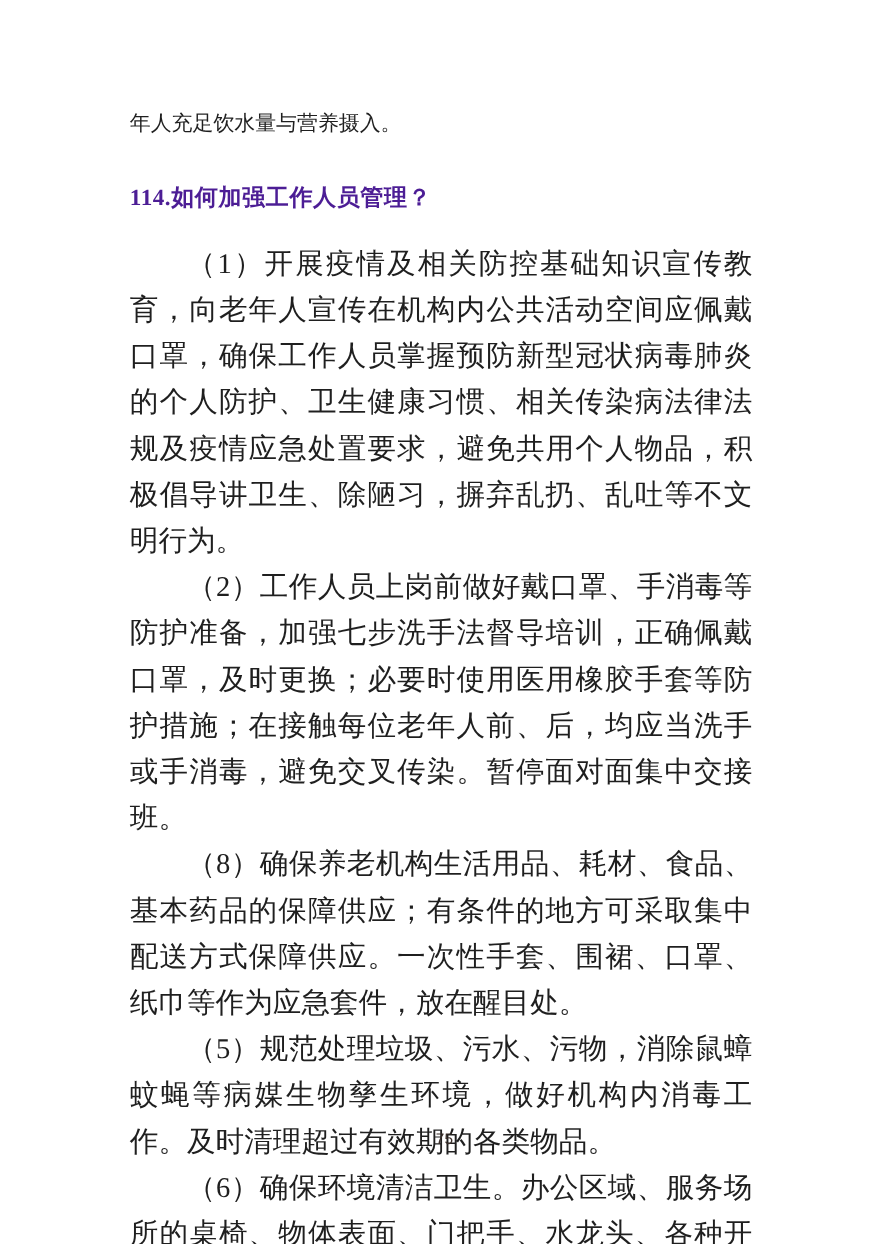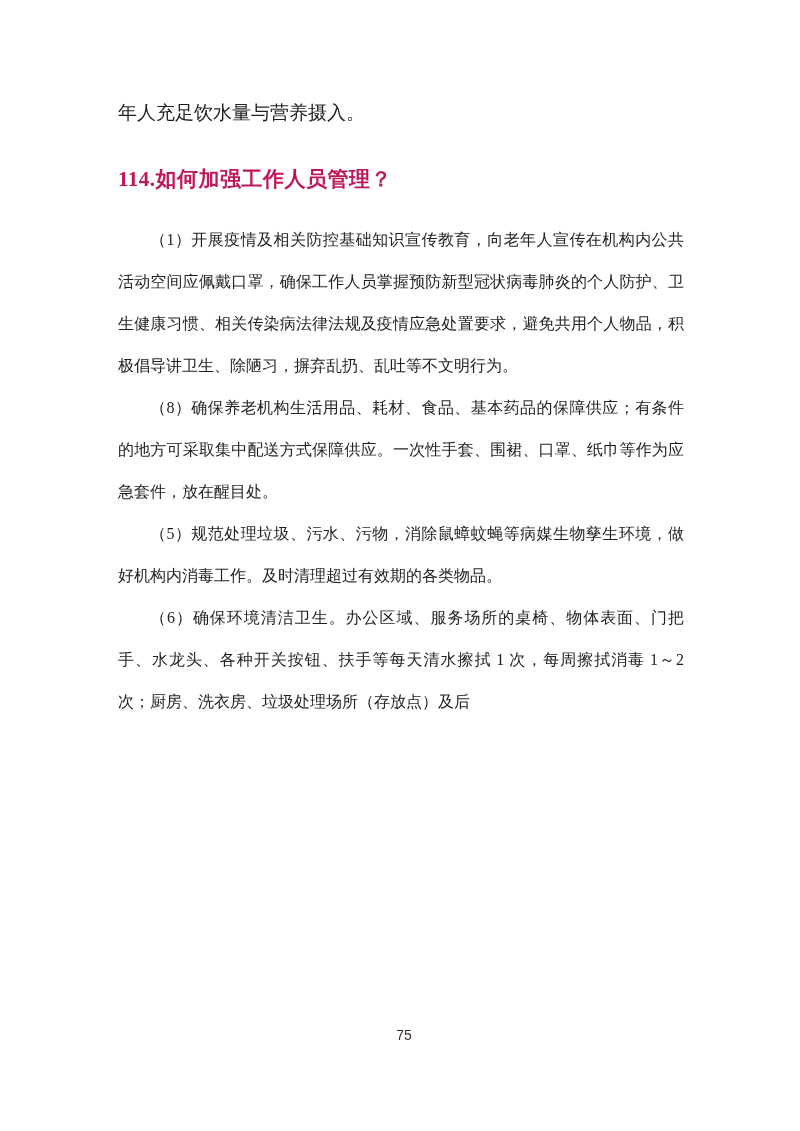--- a/index.html
+++ b/index.html
@@ -27,28 +27,28 @@
     font-size: 19px;
     line-height: 42px;
     text-align: justify;
   }
   .heading {
     margin: 24px 0 0 0;
     font-size: 21px;
     line-height: 42px;
     font-weight: bold;
     letter-spacing: 0.5px;
-    color: #be185d;
+    color: #4c1d95;
   }
   .paragraphs {
     margin-top: 19px;
   }
   .para {
     margin: 0;
-    font-size: 16px;
+    font-size: 26px;
     line-height: 42px;
     text-indent: 2em;
     text-align: justify;
     text-justify: inter-character;
   }
   .page-number {
     position: absolute;
     top: 1026px;
     left: 4px;
     width: 100%;
@@ -61,19 +61,20 @@
 </style>
 </head>
 <body>
 
 <div class="page">
   <div class="content">
     <p class="continuation">年人充足饮水量与营养摄入。</p>
     <h2 class="heading">114.如何加强工作人员管理？</h2>
     <div class="paragraphs">
       <p class="para">（1）开展疫情及相关防控基础知识宣传教育，向老年人宣传在机构内公共活动空间应佩戴口罩，确保工作人员掌握预防新型冠状病毒肺炎的个人防护、卫生健康习惯、相关传染病法律法规及疫情应急处置要求，避免共用个人物品，积极倡导讲卫生、除陋习，摒弃乱扔、乱吐等不文明行为。</p>
+      <p class="para">（2）工作人员上岗前做好戴口罩、手消毒等防护准备，加强七步洗手法督导培训，正确佩戴口罩，及时更换；必要时使用医用橡胶手套等防护措施；在接触每位老年人前、后，均应当洗手或手消毒，避免交叉传染。暂停面对面集中交接班。</p>
       <p class="para">（8）确保养老机构生活用品、耗材、食品、基本药品的保障供应；有条件的地方可采取集中配送方式保障供应。一次性手套、围裙、口罩、纸巾等作为应急套件，放在醒目处。</p>
       <p class="para">（5）规范处理垃圾、污水、污物，消除鼠蟑蚊蝇等病媒生物孳生环境，做好机构内消毒工作。及时清理超过有效期的各类物品。</p>
       <p class="para">（6）确保环境清洁卫生。办公区域、服务场所的桌椅、物体表面、门把手、水龙头、各种开关按钮、扶手等每天清水擦拭 1 次，每周擦拭消毒 1～2 次；厨房、洗衣房、垃圾处理场所（存放点）及后</p>
     </div>
   </div>
   <div class="page-number">75</div>
 </div>
 
 </body></html>

